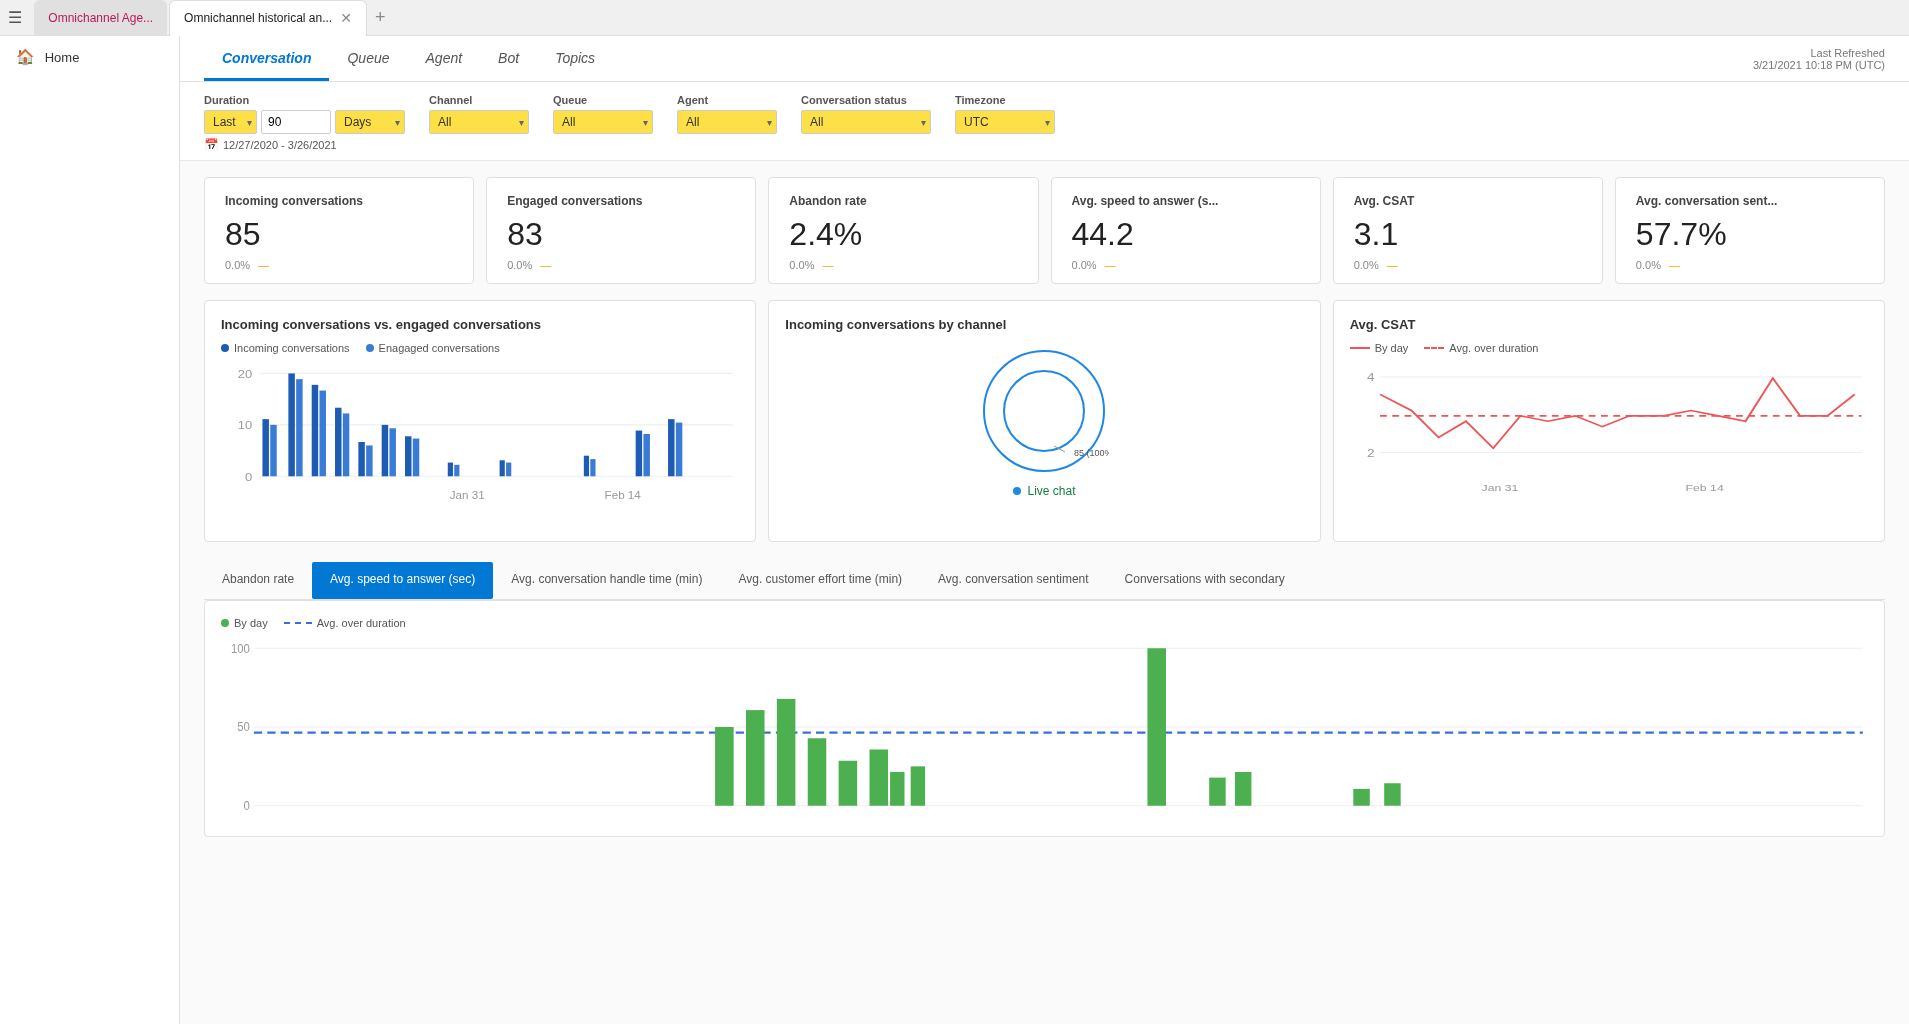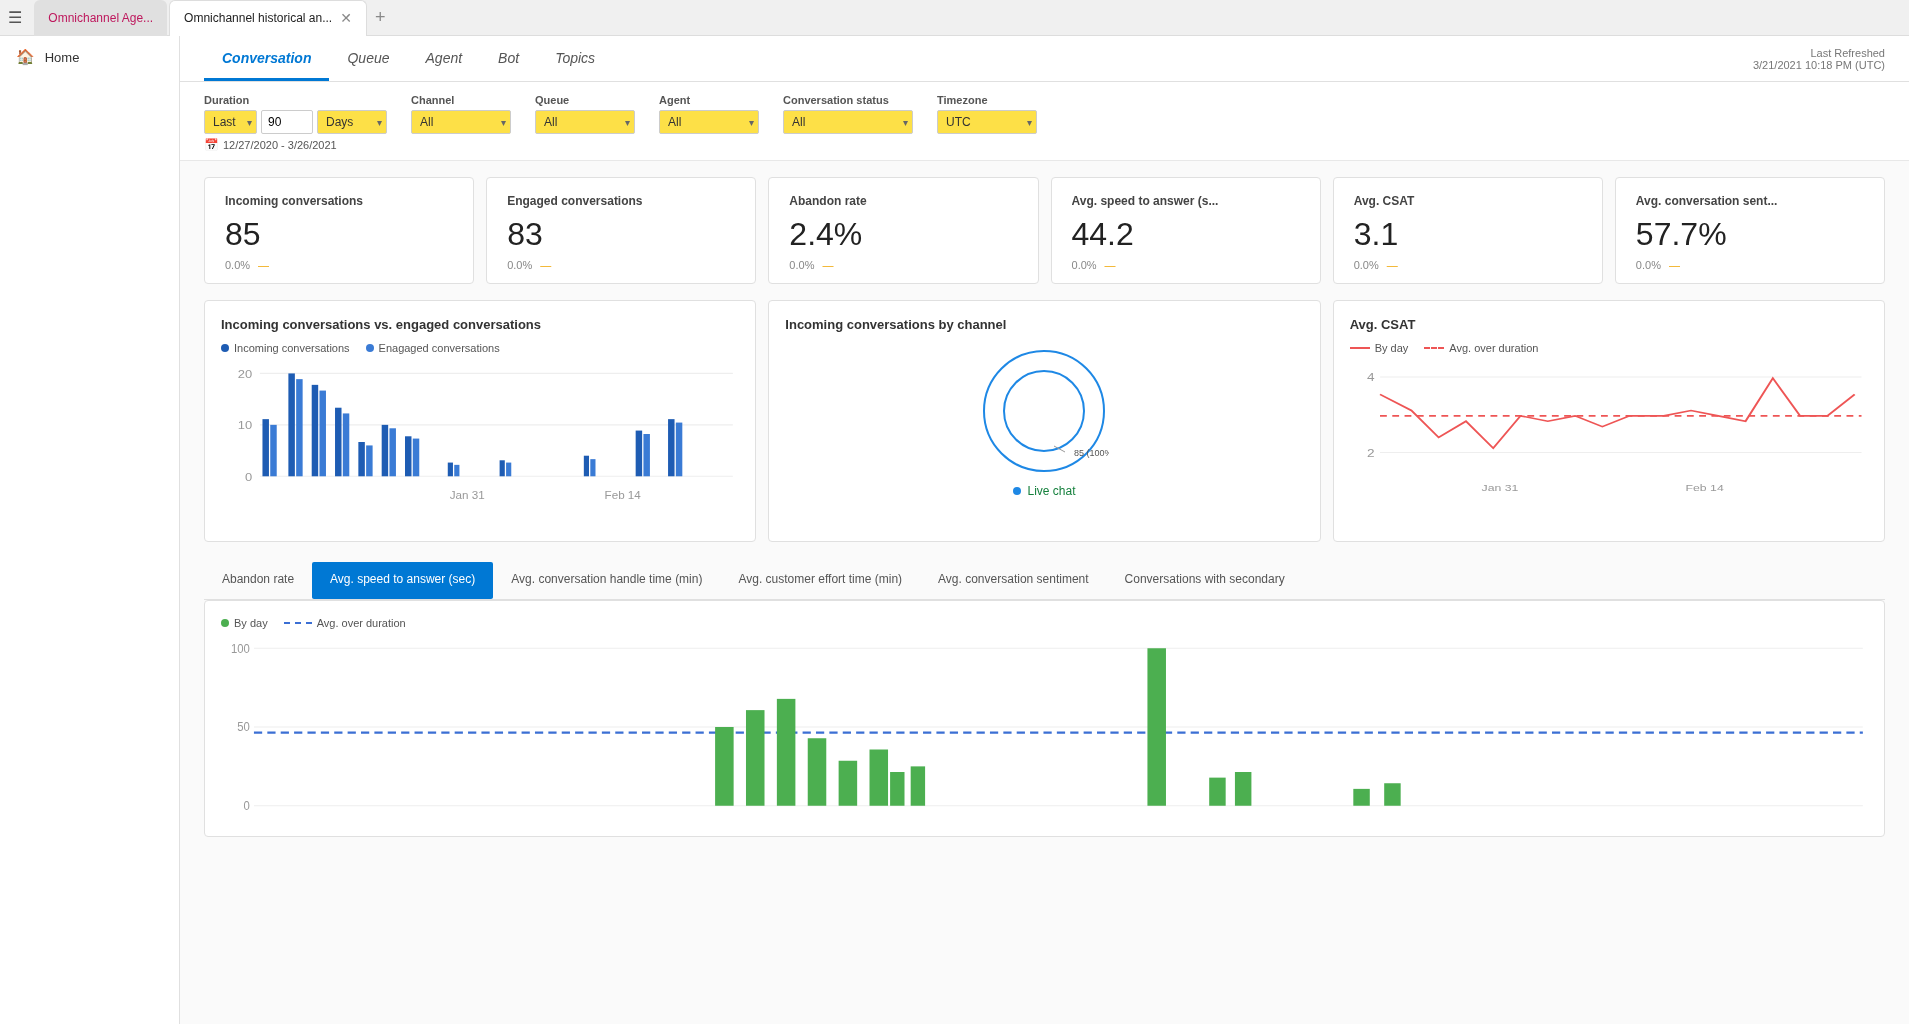--- a/index.html
+++ b/index.html
@@ -51,21 +51,21 @@
     }
     .filter-group { display: flex; gap: 24px; align-items: flex-end; flex-wrap: wrap; }
     .filter-item { display: flex; flex-direction: column; gap: 4px; }
     .filter-label { font-size: 11px; color: #555; font-weight: 600; }
     .filter-row-inner { display: flex; gap: 4px; align-items: center; }
     .filter-select {
       border: 1px solid #ccc; background: #fde047; padding: 4px 8px; font-size: 12px; border-radius: 2px; cursor: pointer; color: #333; appearance: none; padding-right: 20px; background-image: none;
     }
     .filter-select-wrap { position: relative; display: inline-block; }
     .filter-select-wrap::after { content: '▾'; position: absolute; right: 5px; top: 50%; transform: translateY(-50%); font-size: 10px; color: #666; pointer-events: none; }
-    .filter-input-num { width: 52px; border: 1px solid #ccc; padding: 4px 6px; font-size: 12px; border-radius: 2px; }
+    .filter-input-num { width: 70px; border: 1px solid #ccc; padding: 4px 6px; font-size: 12px; border-radius: 2px; }
     .date-range { font-size: 11px; color: #555; padding-top: 4px; display: flex; align-items: center; gap: 4px; }
     .date-icon { font-size: 12px; }
 
     
     .kpi-section { padding: 16px 24px 8px; }
     .kpi-row { display: flex; gap: 12px; }
     .kpi-card {
       flex: 1; background: #fff; border: 1px solid #e0e0e0; border-radius: 4px; padding: 16px 20px 12px; min-width: 0;
     }
     .kpi-title { font-size: 12px; color: #444; font-weight: 600; margin-bottom: 8px; white-space: nowrap; overflow: hidden; text-overflow: ellipsis; }

